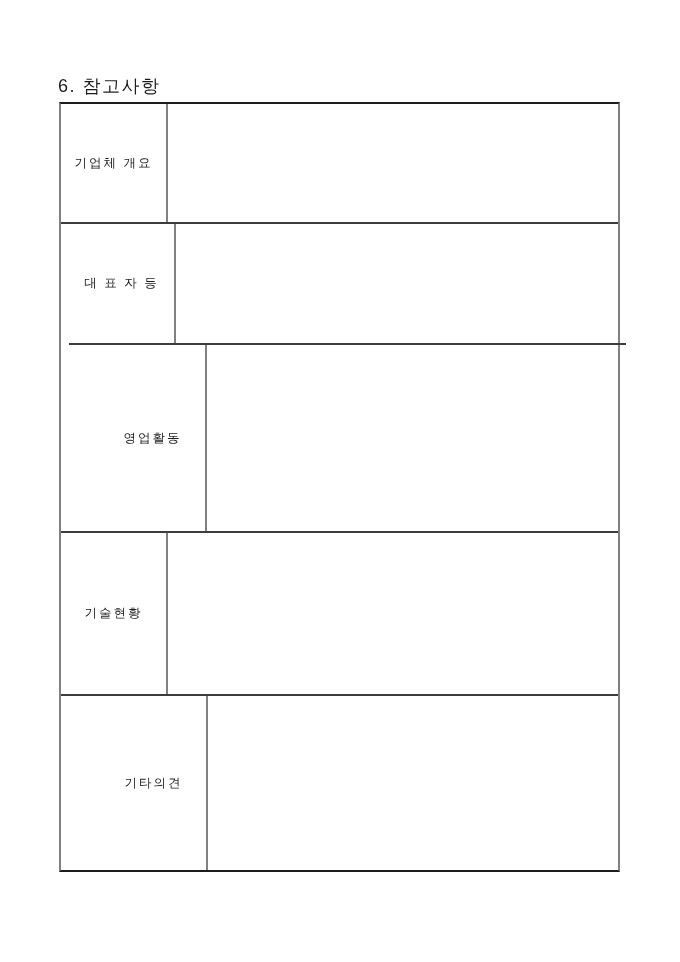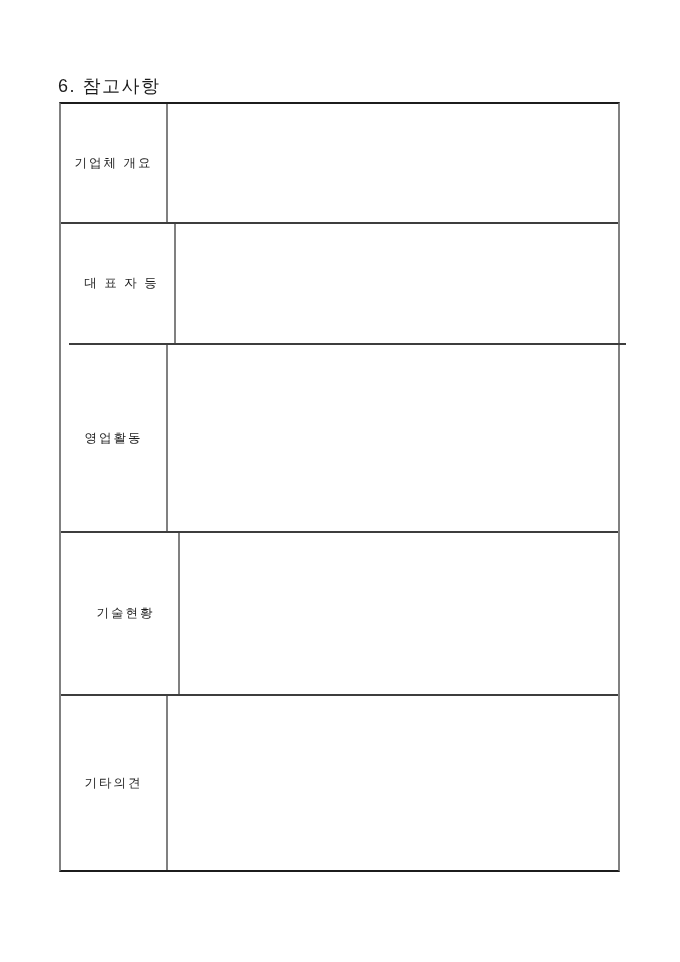--- a/index.html
+++ b/index.html
@@ -48,23 +48,23 @@
   }
   .trow {
     display: flex;
     flex-direction: row;
     width: 100%;
     border-bottom: 2px solid var(--row-divider);
   }
   .trow:last-child { border-bottom: none; }
   .trow.r1 { height: 120px; }
   .trow.r2 { height: 121px; margin-left: 8px; }
-  .trow.r3 { height: 188px; }
-  .trow.r4 { height: 163px; padding-left: 12px; }
-  .trow.r5 { height: 174px; }
+  .trow.r3 { height: 188px; padding-left: 39px; }
+  .trow.r4 { height: 163px; }
+  .trow.r5 { height: 174px; margin-left: 40px; }
   .label-cell {
     width: 107px;
     flex: 0 0 107px;
     border-right: 2px solid var(--border-gray);
     display: flex;
     align-items: center;
     justify-content: center;
   }
   .label-cell span {
     font-size: 12.5px;

